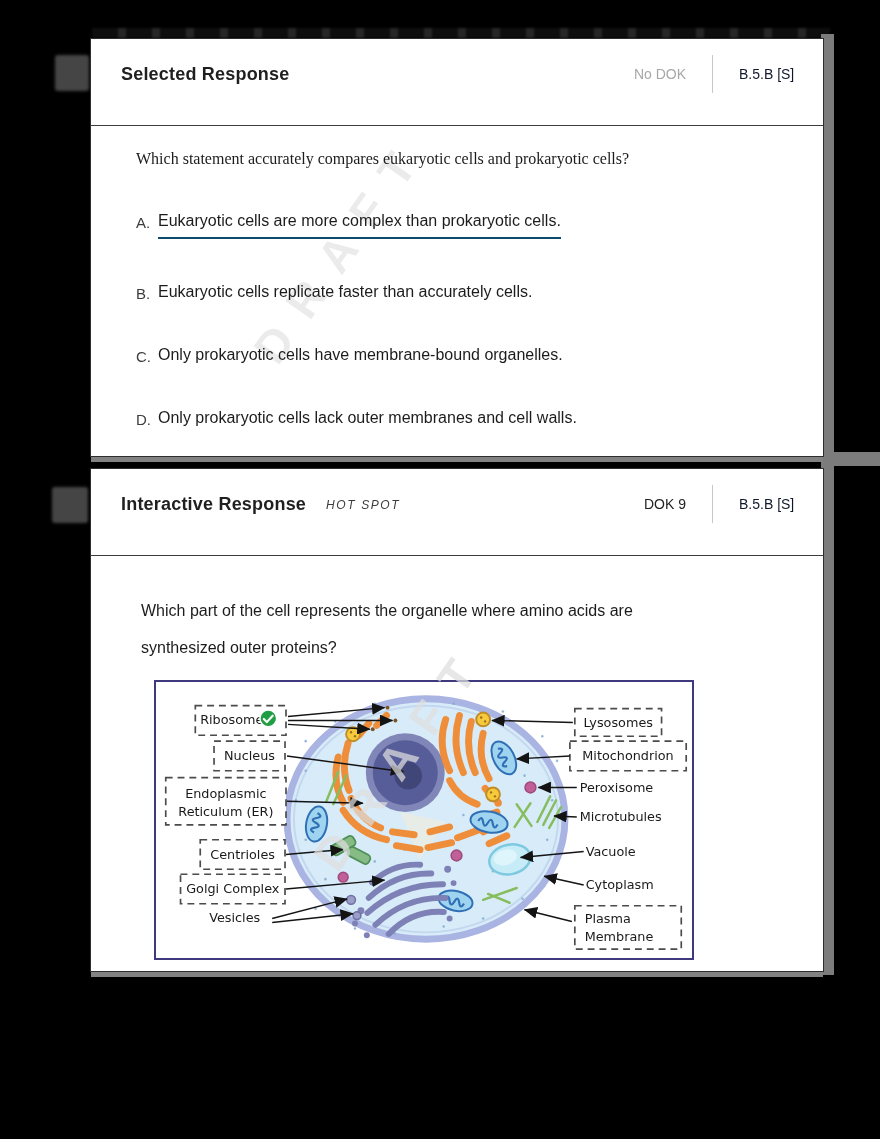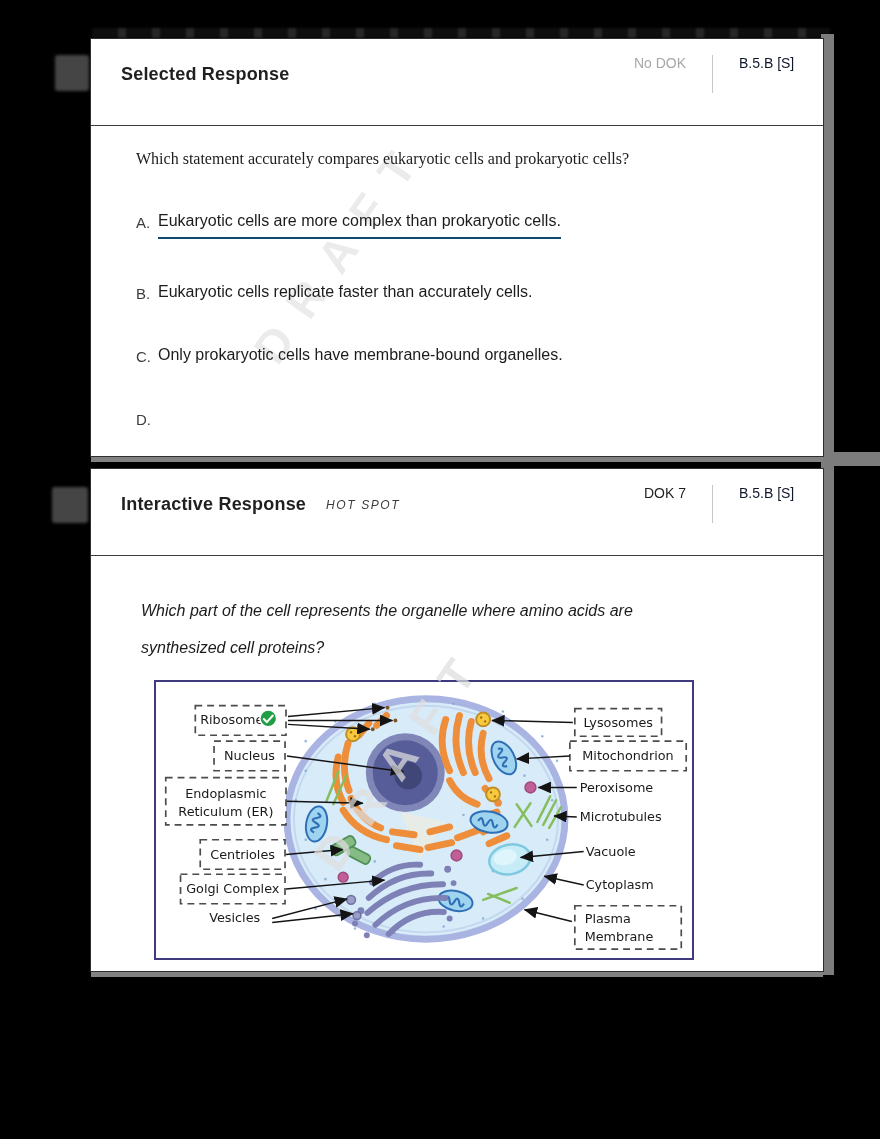--- a/index.html
+++ b/index.html
@@ -31,21 +31,21 @@
   .card1{top:38px;height:417px;}
   .card2{top:468px;height:502px;}
 
   .card-header{
     height:70px;display:flex;align-items:center;
     padding:0 0 16px 30px;border-bottom:1px solid #3d3d3d;
     position:relative;z-index:4;background:#fff;
   }
   .card-title{font-size:18px;font-weight:bold;color:#1f1f1f;letter-spacing:.2px;}
   .card-subtype{margin-left:20px;font-size:12px;letter-spacing:1.6px;color:#3c3c3c;padding-top:2px;font-style:italic;}
-  .header-right{margin-left:auto;display:flex;}
+  .header-right{margin-left:auto;display:flex;align-items:center;}
   .dok{font-size:14px;color:#1f1f1f;}
   .dok.muted{color:#a7a7a7;}
   .header-divider{width:1px;height:38px;background:#c6c6c6;margin:0 26px;}
   .standard{font-size:14px;color:#0f172a;width:84px;}
 
   
   .watermark{
     position:absolute;display:flex;align-items:center;justify-content:center;
     transform:rotate(-55deg);
     font-size:46px;font-weight:bold;letter-spacing:22px;
@@ -56,21 +56,21 @@
 
   
   .q1{position:relative;z-index:2;margin:24px 45px 0 45px;font-size:16px;color:#1c1c1c;font-family:Liberation Serif, serif;}
   .options{position:relative;z-index:2;margin:0 45px;}
   .option{display:flex;margin-top:44px;}
   .option-letter{flex:none;width:22px;font-size:15px;color:#3d3d3d;padding-top:2px;}
   .option-text{font-size:16px;color:#1c1c1c;}
   .option.correct .option-text{border-bottom:2px solid #0c4a6e;padding-bottom:7px;}
 
   
-  .q2{position:relative;z-index:2;margin:36px 50px 0 50px;font-size:16px;color:#1c1c1c;line-height:37px;font-style:italic;}
+  .q2{position:relative;z-index:2;margin:36px 50px 0 50px;font-size:16px;color:#1c1c1c;line-height:37px;}
   .diagram{
     position:relative;z-index:3;
     margin:14px 0 0 63px;width:536px;height:276px;
     border:2px solid #3f3a7e;background:#fff;
   }
   svg text{font-family:"DejaVu Sans",sans-serif;}
 </style>
 </head>
 <body>
 
@@ -99,38 +99,39 @@
     <div class="option">
       <span class="option-letter">B.</span>
       <span class="option-text">Eukaryotic cells replicate faster than accurately cells.</span>
     </div>
     <div class="option">
       <span class="option-letter">C.</span>
       <span class="option-text">Only prokaryotic cells have membrane-bound organelles.</span>
     </div>
     <div class="option">
       <span class="option-letter">D.</span>
+      <span class="option-text">Only prokaryotic cells lack outer membranes and cell walls.</span>
     </div>
   </div>
 </div>
 
 <div class="card card2">
   <div class="watermark">DRAFT</div>
   <div class="card-header">
     <span class="card-title">Interactive Response</span>
     <span class="card-subtype">HOT SPOT</span>
     <span class="header-right">
-      <span class="dok">DOK 7</span>
+      <span class="dok">DOK 9</span>
       <span class="header-divider"></span>
       <span class="standard">B.5.B [S]</span>
     </span>
   </div>
   <div class="q2">
     <div>Which part of the cell represents the organelle where amino acids are</div>
-    <div>synthesized cell proteins?</div>
+    <div>synthesized outer proteins?</div>
   </div>
 
   <div class="diagram">
     <svg width="536" height="276" viewBox="0 0 540 280">
       <defs>
         <marker id="ah" markerWidth="10" markerHeight="8" refX="8.5" refY="4" orient="auto">
           <path d="M0,0 L9,4 L0,8 z" fill="#141414"></path>
         </marker>
       </defs>
 

